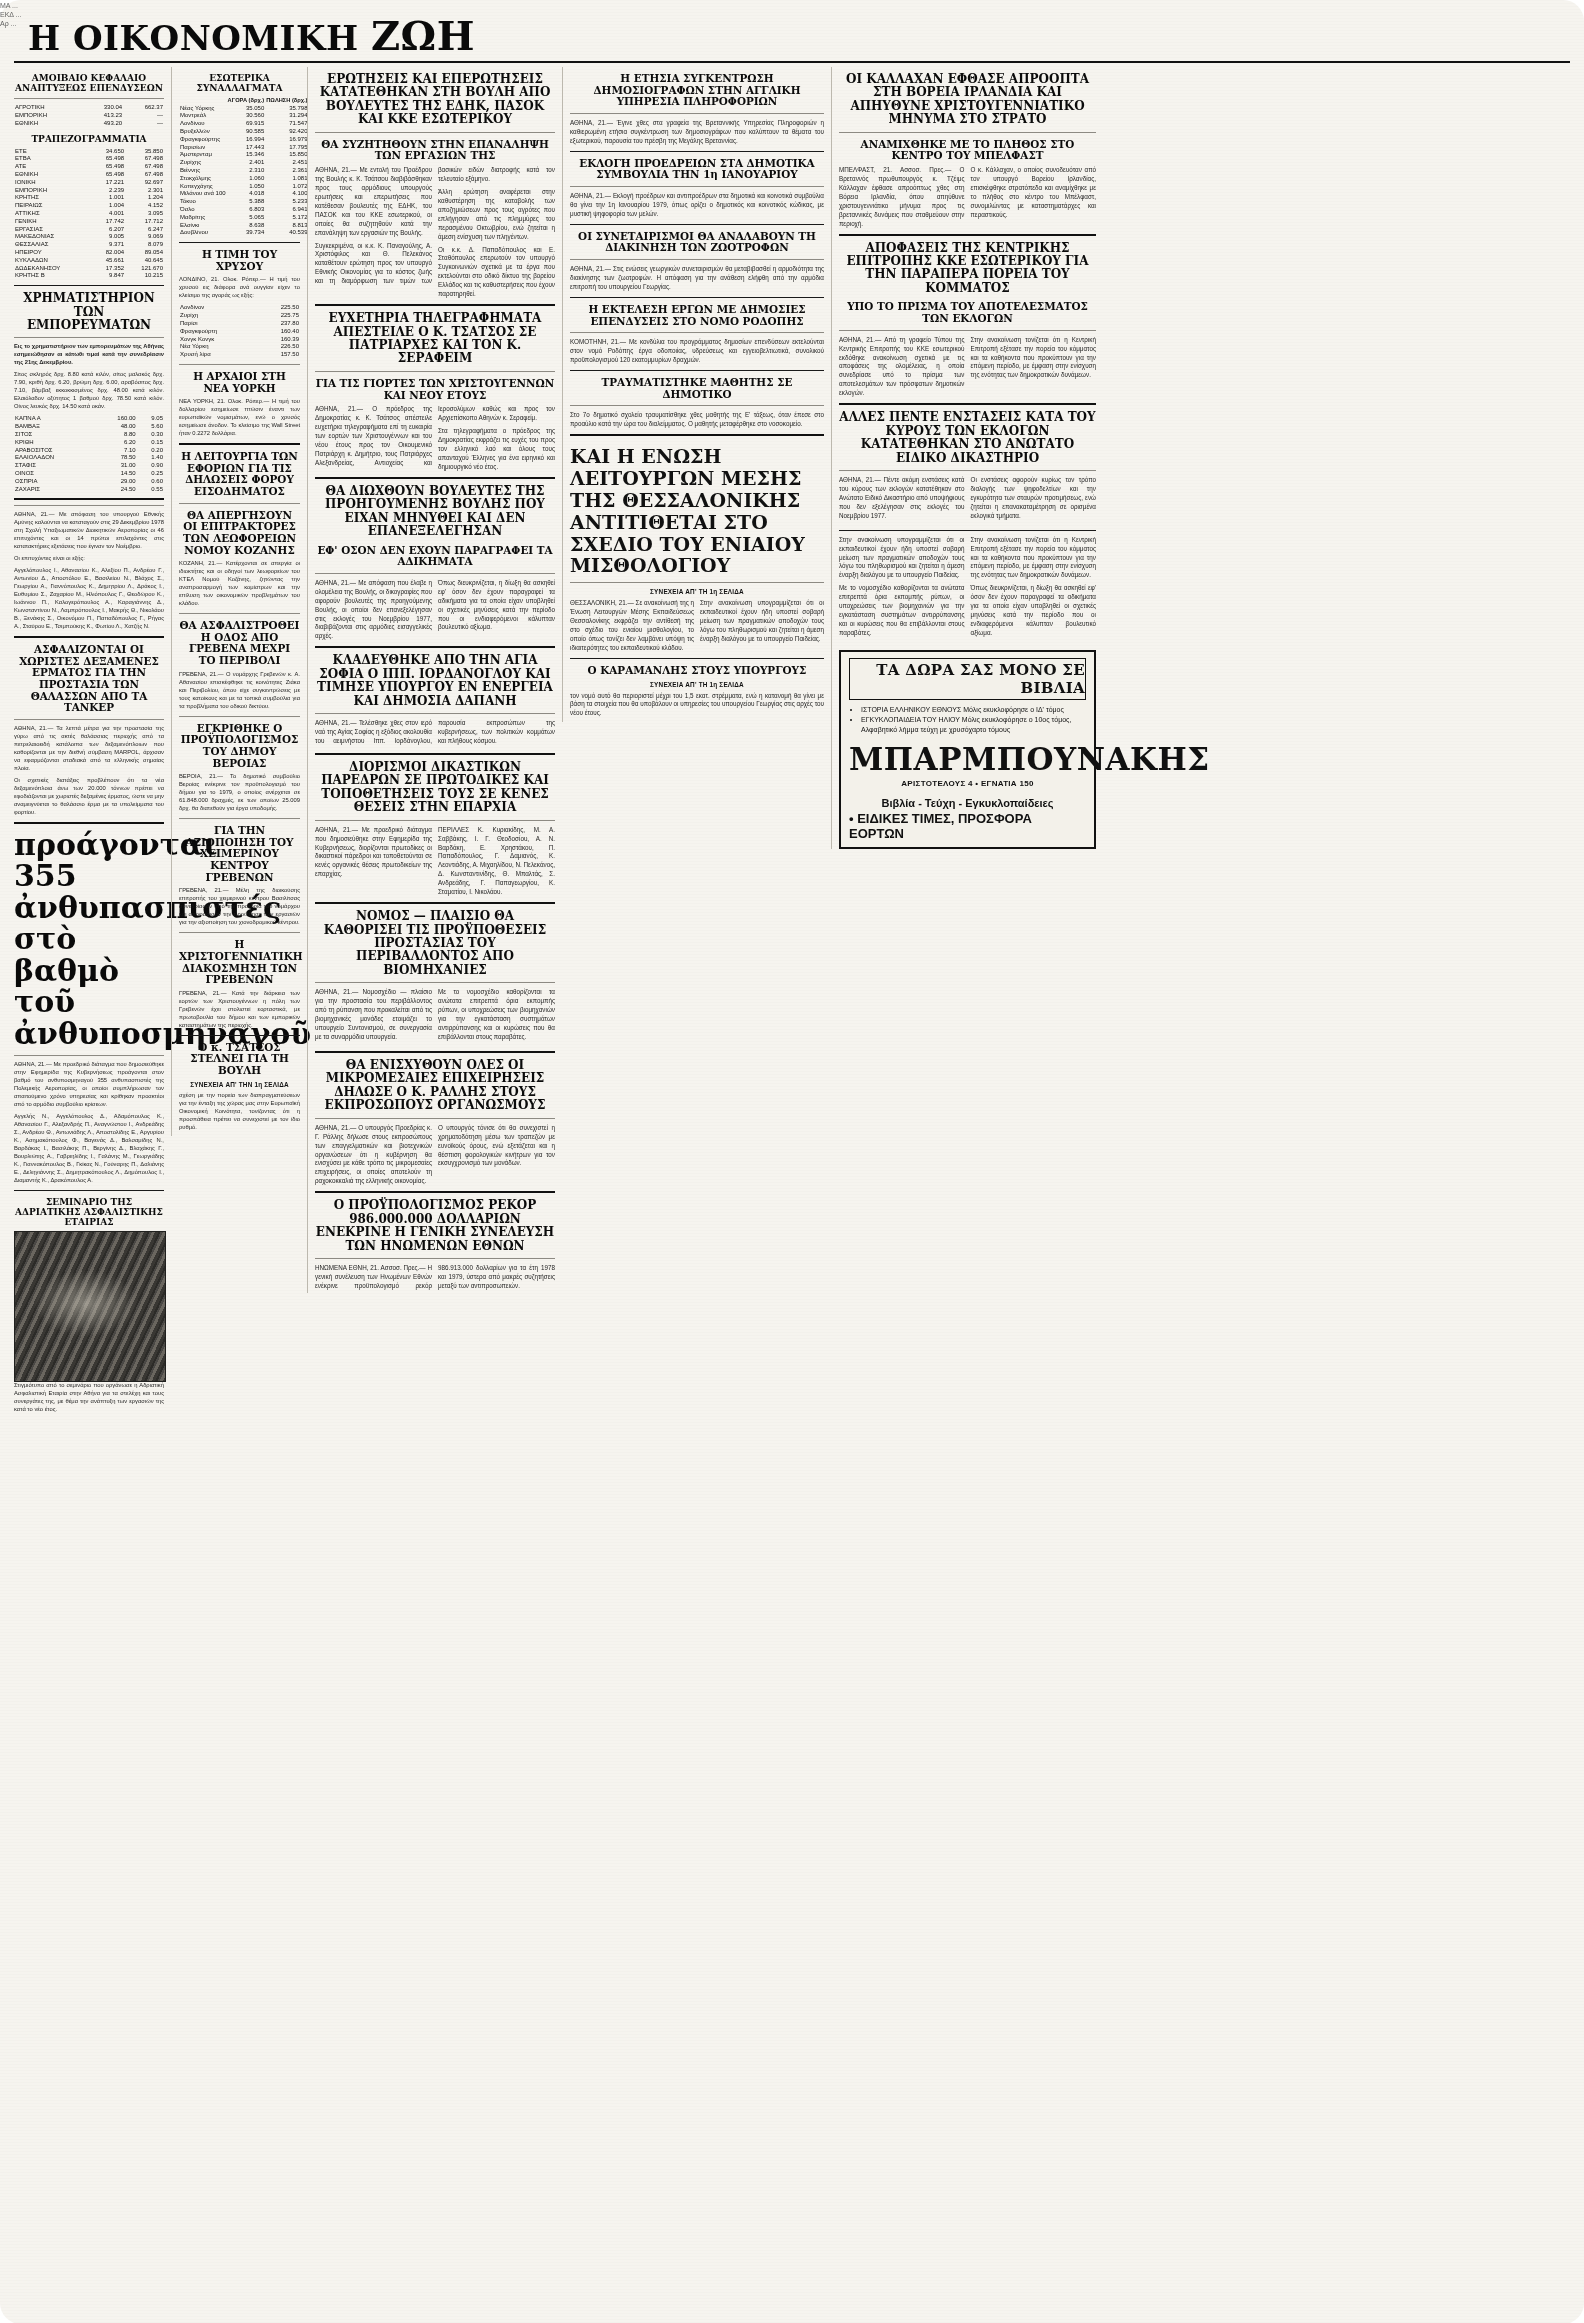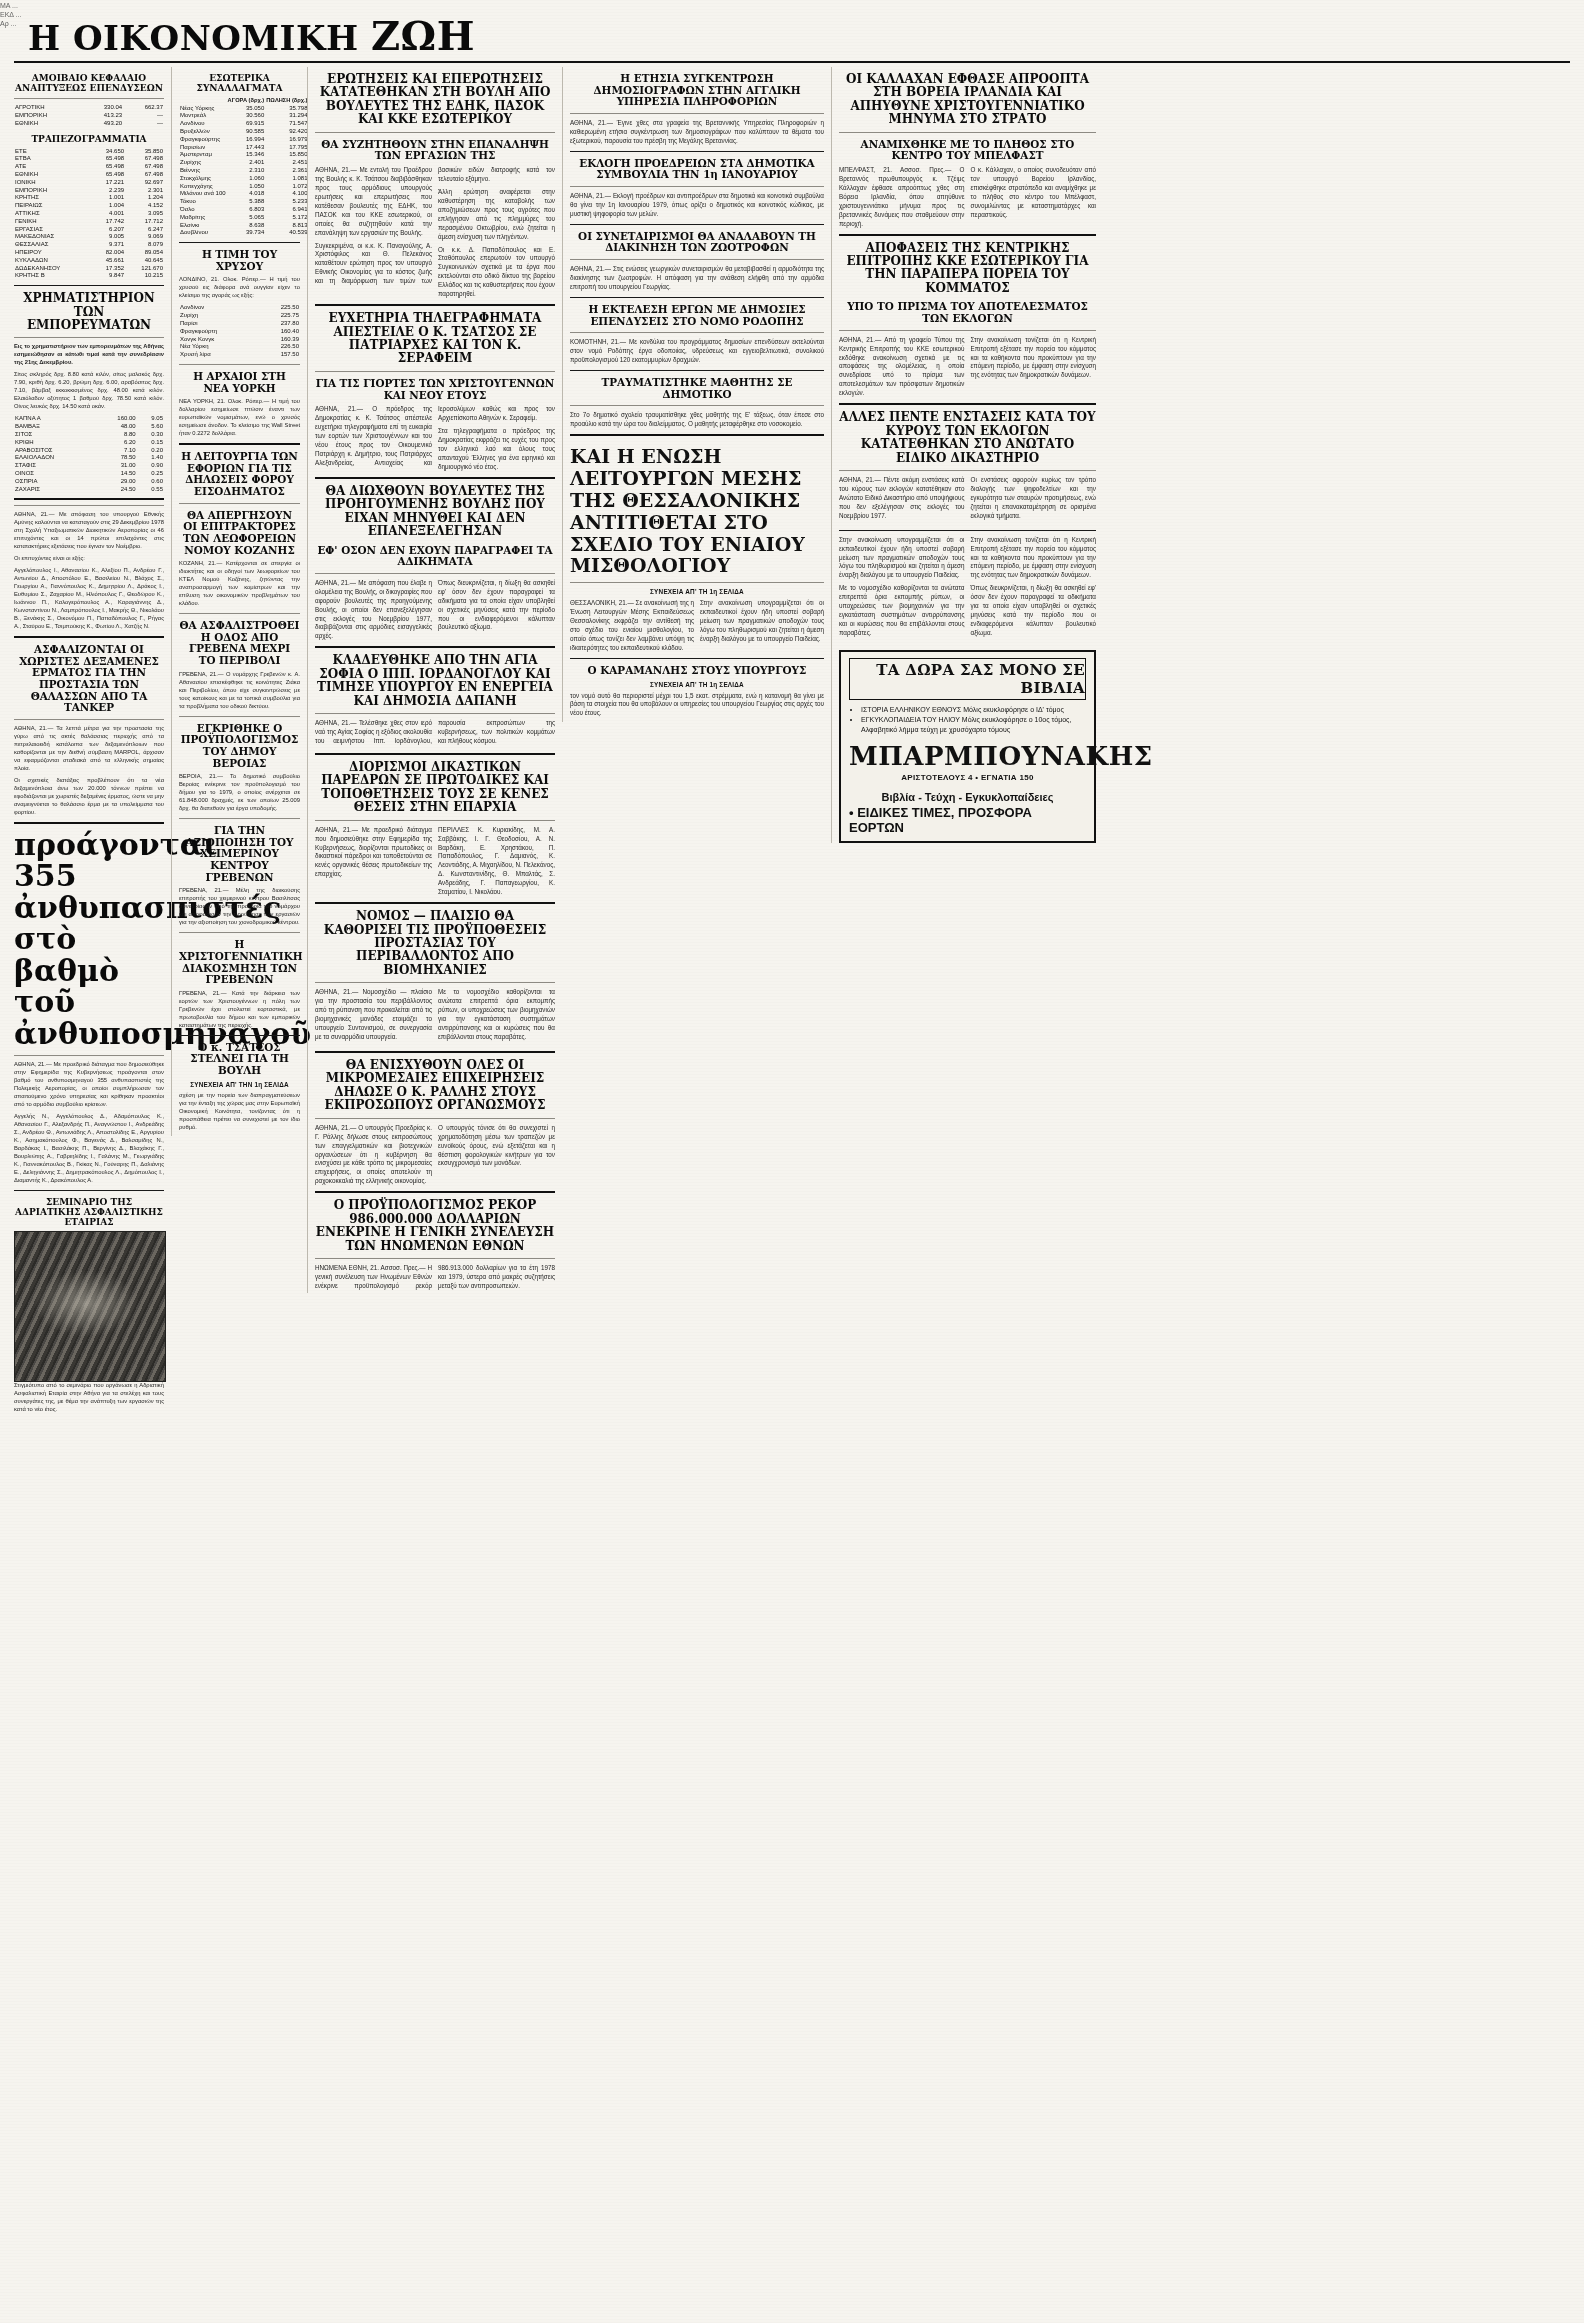--- a/index.html
+++ b/index.html
@@ -18,20 +18,21 @@
   .page {
     position: relative;
     width: 1584px;
     height: 2324px;
     background: #f6f4ef;
     box-sizing: border-box;
     padding: 10px 14px 10px 14px;
     background-image:
       linear-gradient(rgba(0,0,0,0.012) 1px, transparent 1px);
     background-size: 100% 3px;
+    border-radius: 21px;
   }
   .masthead {
     position: relative;
     height: 51px;
     border-bottom: 2px solid #111;
     margin-bottom: 4px;
   }
   .masthead .title {
     position: absolute;
     left: 14px;
@@ -183,21 +184,21 @@
   }
   .adbox ul {
     margin: 0 0 6px 12px;
     padding: 0;
     font-size: 7px;
     line-height: 1.45;
   }
   .adbox .brand {
     font-family: "DejaVu Serif", serif;
     font-weight: bold;
-    font-size: 26px;
+    font-size: 31px;
     text-align: right;
     letter-spacing: 0.5px;
     margin: 2px 0;
   }
   .adbox .addr {
     text-align: center;
     font-size: 8px;
     font-weight: bold;
     letter-spacing: 0.3px;
     margin-bottom: 9px;

